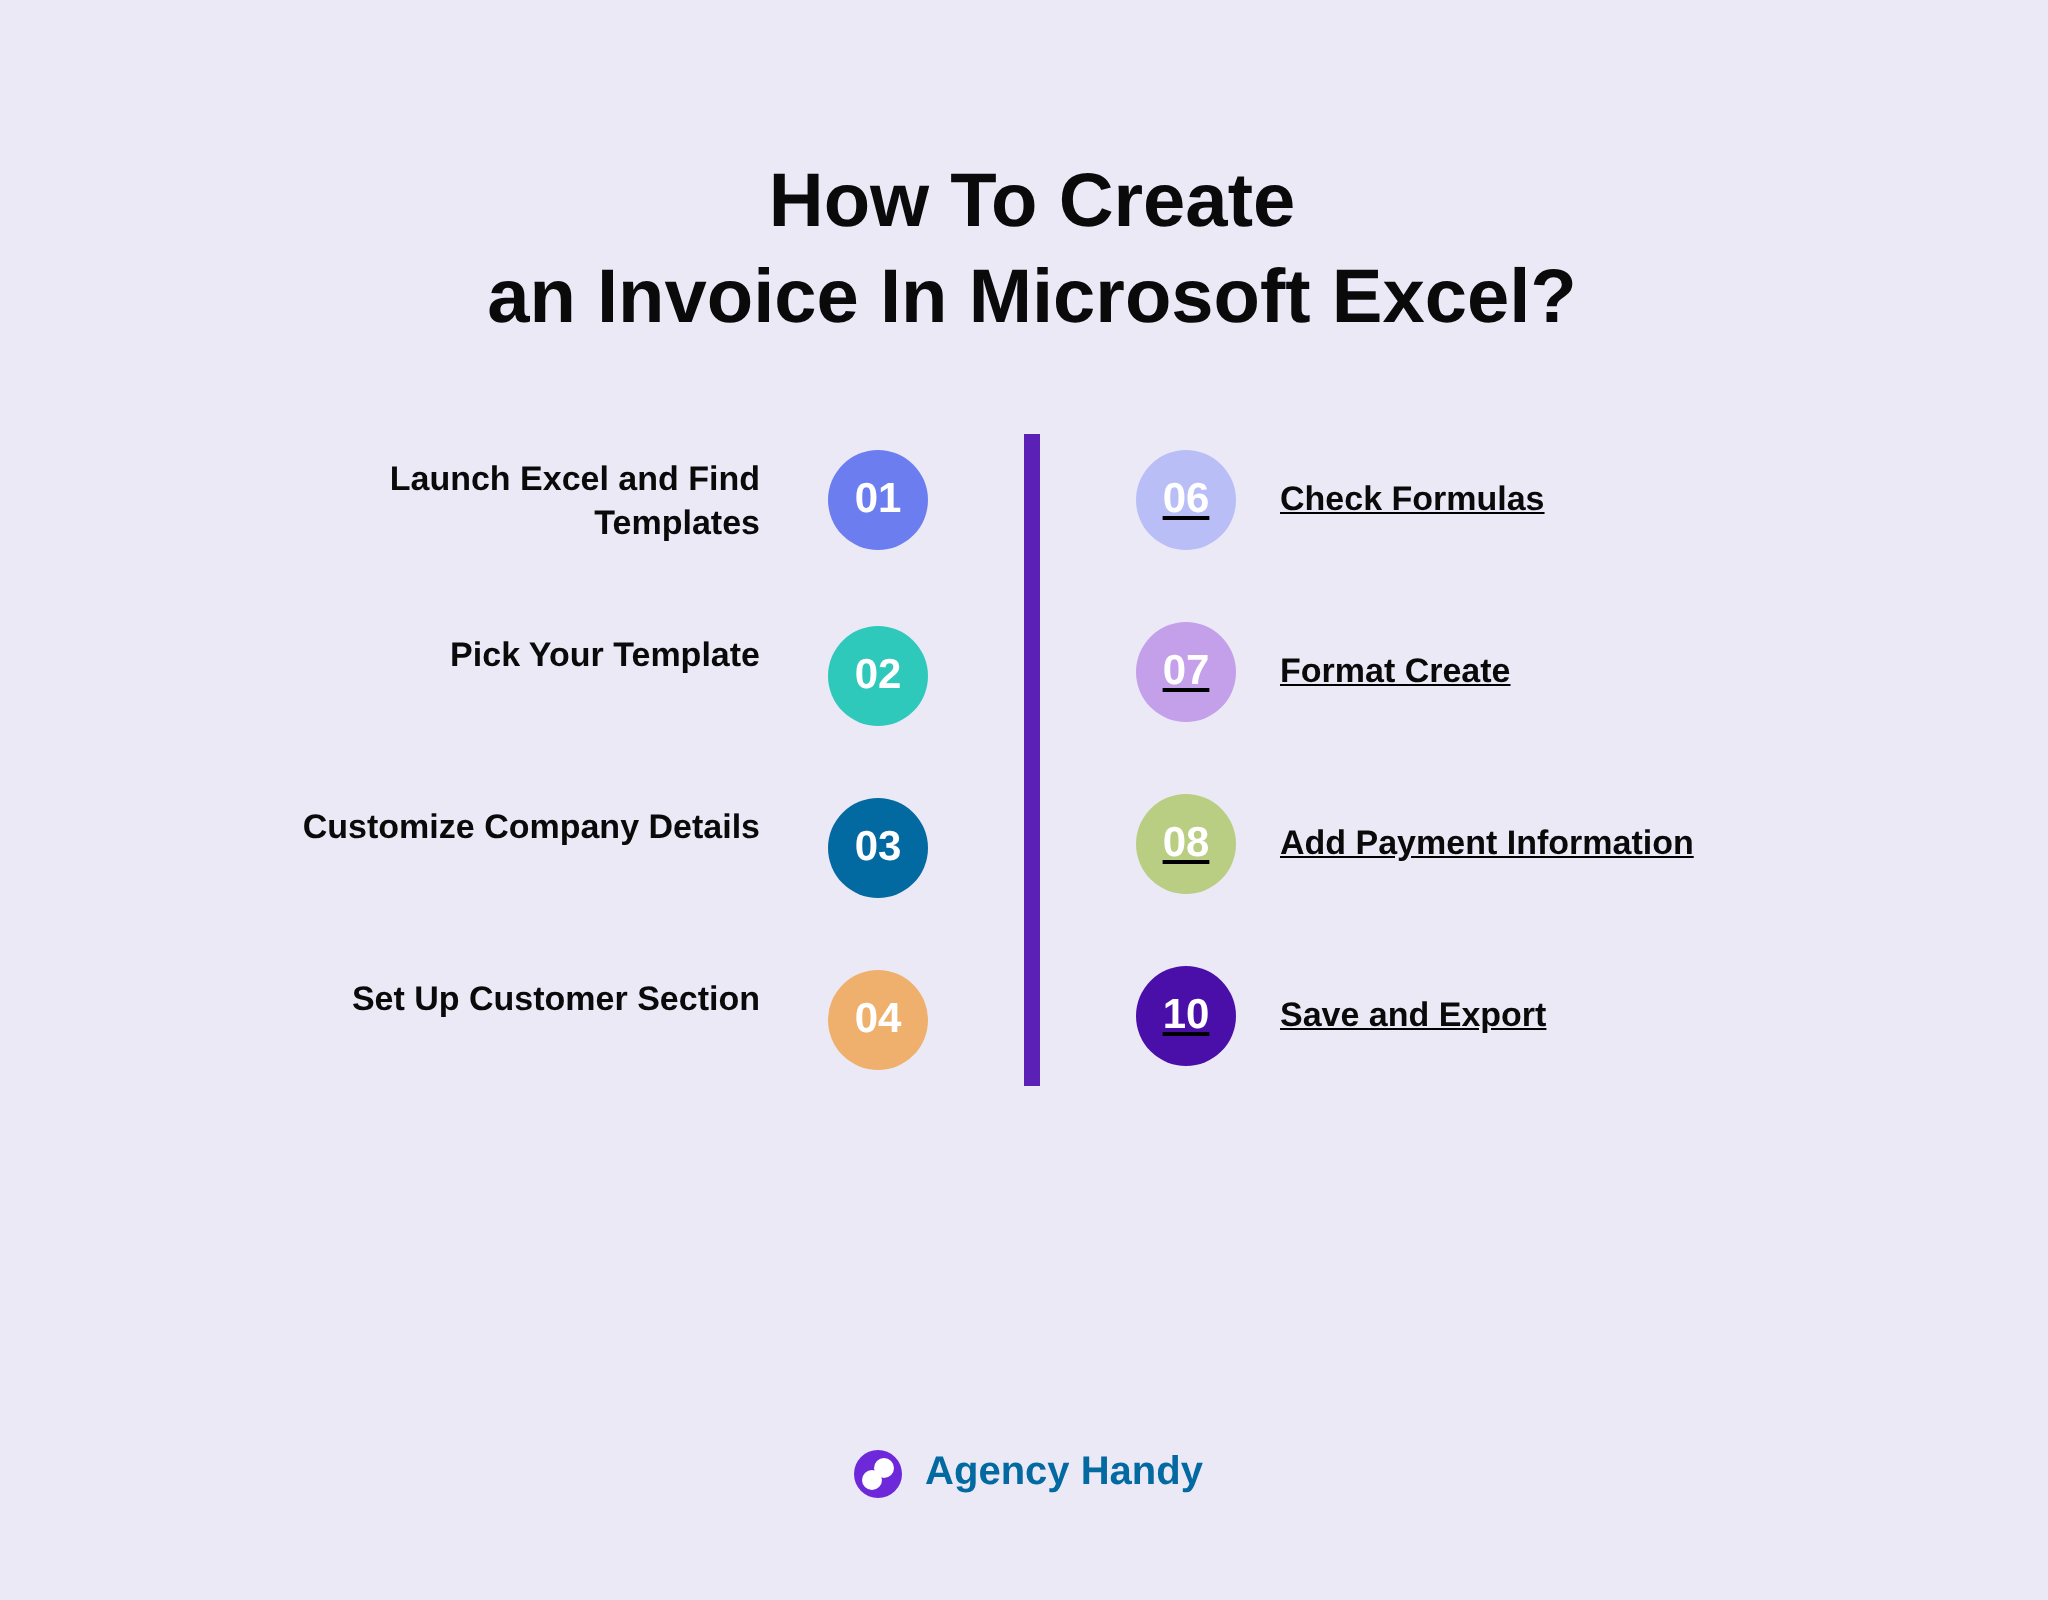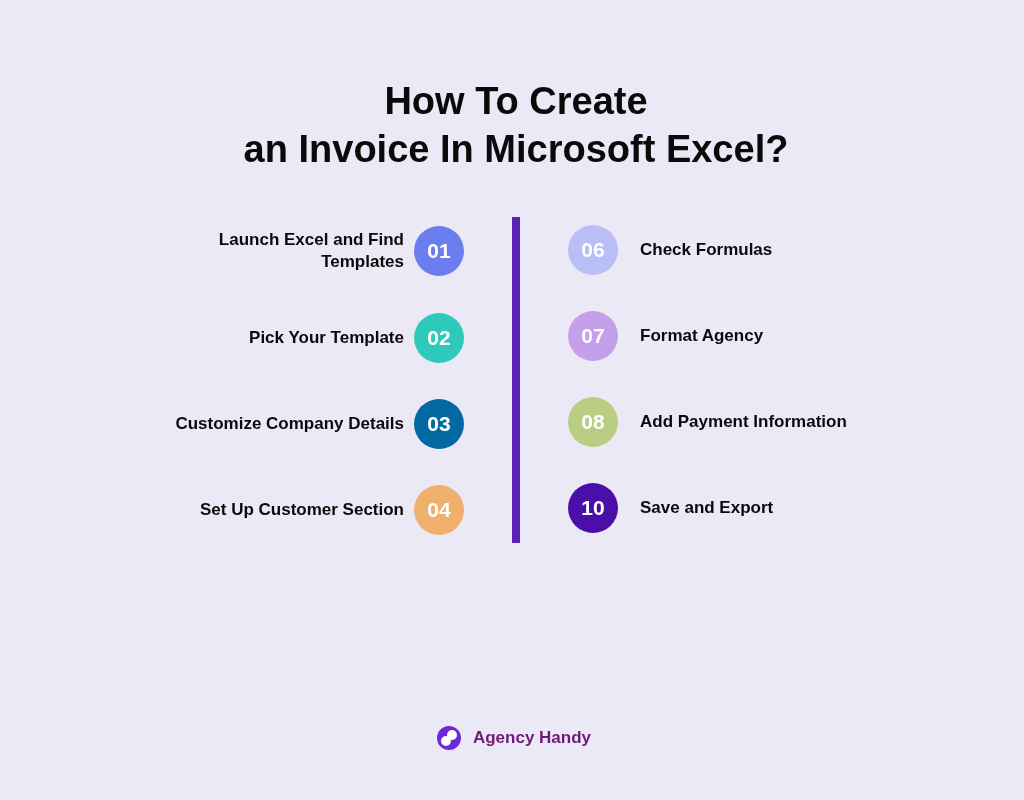--- a/index.html
+++ b/index.html
@@ -28,29 +28,30 @@
     position: relative;
   }
   .col {
     display: flex;
     flex-direction: column;
     gap: 28px;
     width: 400px;
   }
   .col-left .step-row {
     display: flex;
-    align-items: center;
+    align-items: flex-start;
     justify-content: flex-end;
-    gap: 6px;
+    gap: 30px;
   }
   .col-right .step-row {
     display: flex;
     align-items: center;
     justify-content: flex-start;
     gap: 18px;
+    text-decoration: underline;
   }
   .step-label {
     font-weight: 700;
     font-size: 17px;
     color: #0a0a0a;
     line-height: 1.3;
     max-width: 260px;
   }
   .col-left .step-label { text-align: right; }
   .col-right .step-label { text-align: right; }
@@ -100,22 +101,22 @@
   .footer-logo::before {
     width: 10px; height: 10px;
     top: 4px; left: 10px;
   }
   .footer-logo::after {
     width: 10px; height: 10px;
     bottom: 4px; left: 4px;
   }
   .footer-text {
     font-weight: 600;
-    font-size: 17px;
-    color: #701a75;
+    font-size: 20px;
+    color: #0369a1;
   }
 </style>
 </head>
 <body>
 
 <div class="title">
   <span>How To Create</span><br>
   <span>an Invoice In Microsoft Excel?</span>
 </div>
 
@@ -154,21 +155,21 @@
     <div class="step-row">
       <div class="badge" style="background:#b9bff6">
           <span>06</span>
         </div>
       <div class="step-label">Check Formulas</div>
     </div>
     <div class="step-row">
       <div class="badge" style="background:#c3a0e9">
           <span>07</span>
         </div>
-      <div class="step-label">Format Agency</div>
+      <div class="step-label">Format Create</div>
     </div>
     <div class="step-row">
       <div class="badge" style="background:#b9ce83">
           <span>08</span>
         </div>
       <div class="step-label">Add Payment Information</div>
     </div>
     <div class="step-row">
       <div class="badge" style="background:#4a0fa8">
           <span>10</span>

